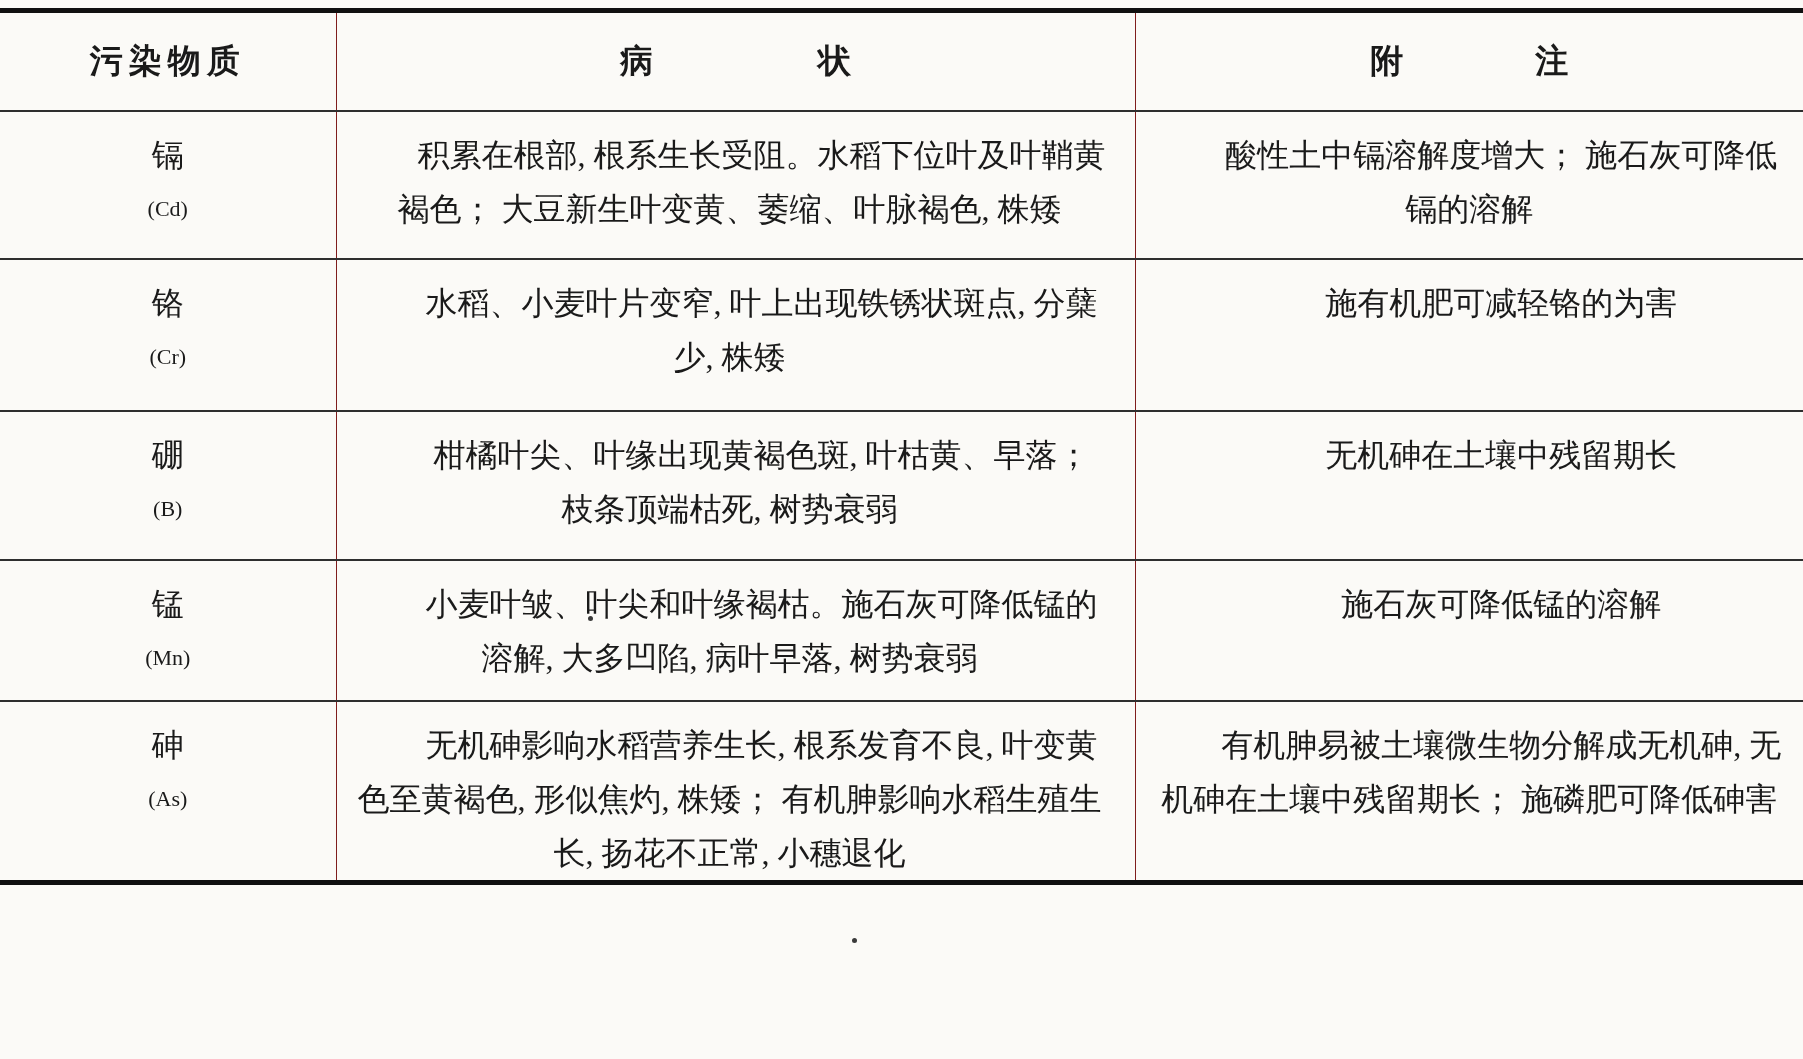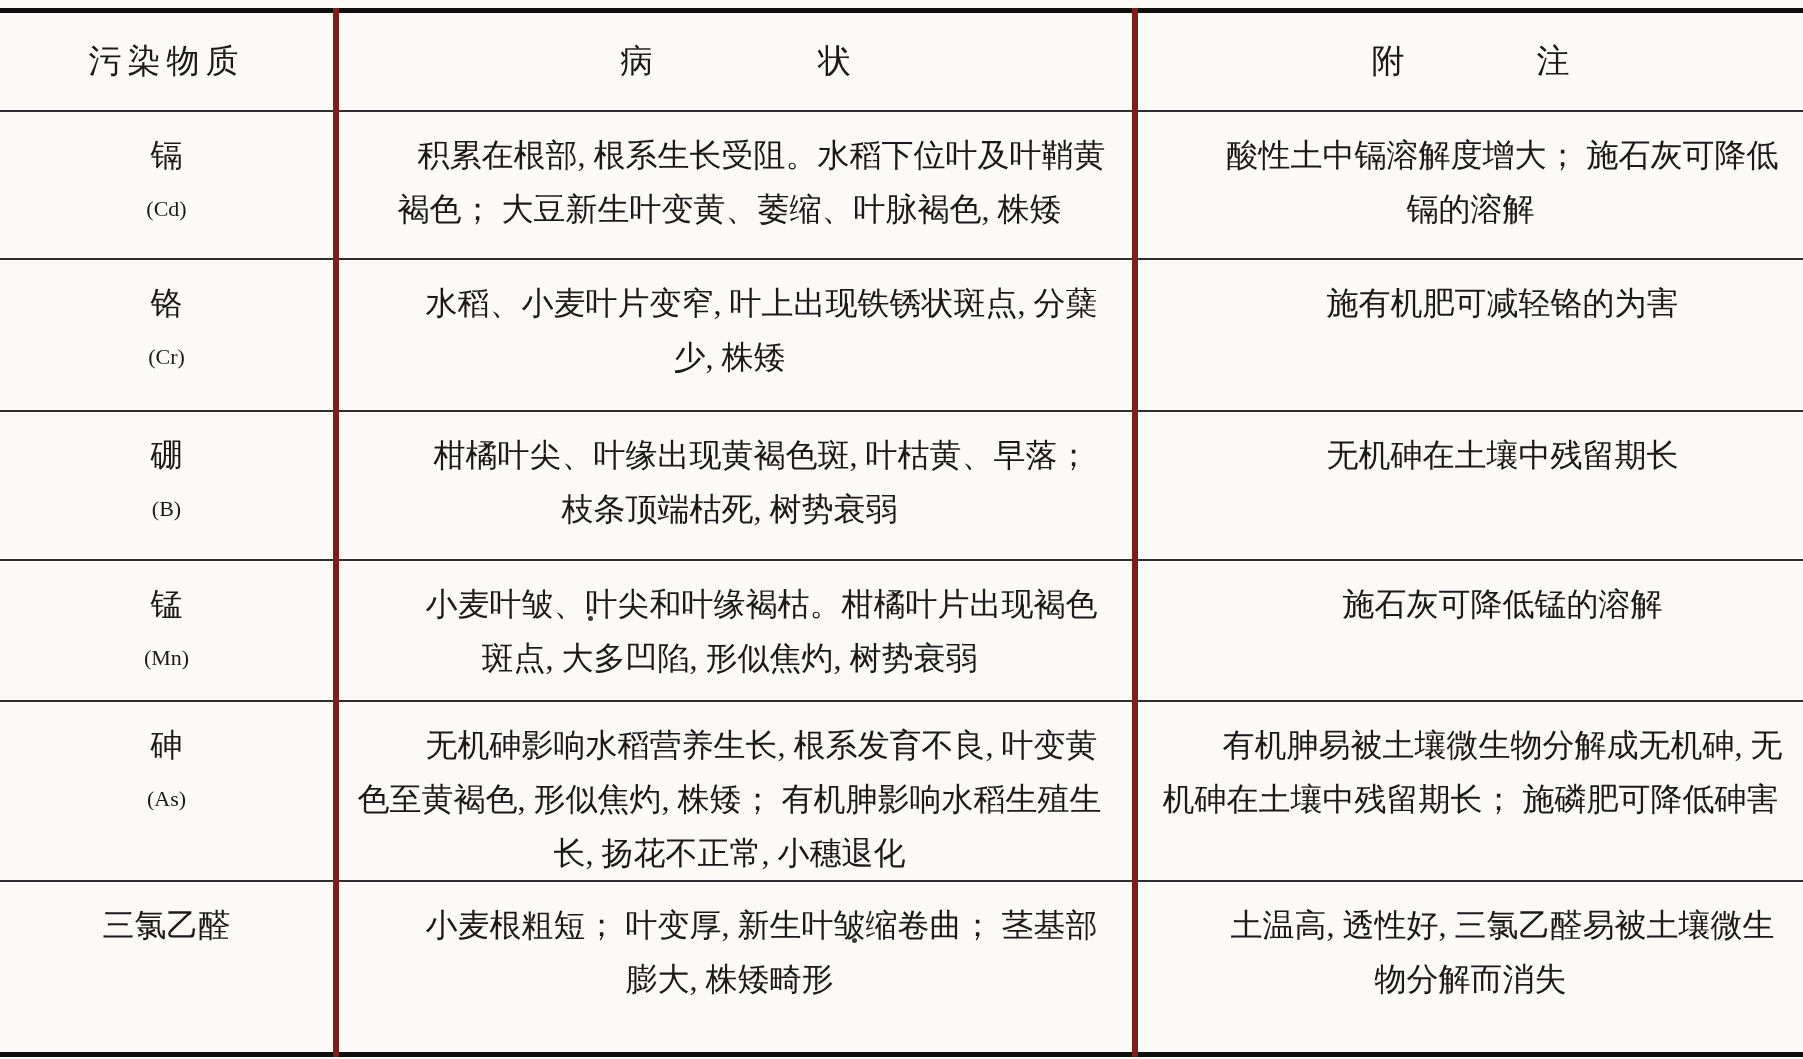--- a/index.html
+++ b/index.html
@@ -24,26 +24,26 @@
   }
   col.c1{width:336px;}
   col.c2{width:799px;}
   col.c3{width:668px;}
   th,td{
     border-bottom:2px solid #2e2e2e;
     vertical-align:top;
     overflow:hidden;
   }
   tr.last-row th, tr.last-row td{border-bottom:none;}
-  .sep{border-left:6px solid #7f1d1d;}
+  .sep{border-left:1px solid #7f1d1d;}
   .header-row th{
     height:95px;
     vertical-align:middle;
     text-align:center;
-    font-weight:normal;
+    font-weight:bold;
     font-size:33px;
     white-space:pre;
   }
   .hdr-pollutant{letter-spacing:6px;}
   .cell-pollutant{
     text-align:center;
     font-size:32px;
     line-height:54px;
     padding-top:16px;
   }
@@ -111,36 +111,28 @@
           <div class="p-symbol">(B)</div>
         </td>
         <td class="cell-text sep">柑橘叶尖、叶缘出现黄褐色斑, 叶枯黄、早落； 枝条顶端枯死, 树势衰弱</td>
         <td class="cell-text cell-notes sep">无机砷在土壤中残留期长</td>
       </tr>
       <tr class="r4">
         <td class="cell-pollutant">
           <div class="p-name">锰</div>
           <div class="p-symbol">(Mn)</div>
         </td>
-        <td class="cell-text sep">小麦叶皱、叶尖和叶缘褐枯。柑橘叶片出现褐色斑点, 大多凹陷, 形似焦灼, 树势衰弱</td>
+        <td class="cell-text sep">小麦叶皱、叶尖和叶缘褐枯。施石灰可降低锰的溶解, 大多凹陷, 病叶早落, 树势衰弱</td>
         <td class="cell-text cell-notes sep">施石灰可降低锰的溶解</td>
       </tr>
       <tr class="r5">
         <td class="cell-pollutant">
           <div class="p-name">砷</div>
           <div class="p-symbol">(As)</div>
         </td>
         <td class="cell-text sep">无机砷影响水稻营养生长, 根系发育不良, 叶变黄色至黄褐色, 形似焦灼, 株矮； 有机胂影响水稻生殖生长, 扬花不正常, 小穗退化</td>
         <td class="cell-text cell-notes sep">有机胂易被土壤微生物分解成无机砷, 无机砷在土壤中残留期长； 施磷肥可降低砷害</td>
       </tr>
-      <tr class="r6 last-row">
-        <td class="cell-pollutant">
-          <div class="p-name">三氯乙醛</div>
-          <div class="p-symbol"></div>
-        </td>
-        <td class="cell-text sep">小麦根粗短； 叶变厚, 新生叶皱缩卷曲； 茎基部膨大, 株矮畸形</td>
-        <td class="cell-text cell-notes sep">土温高, 透性好, 三氯乙醛易被土壤微生物分解而消失</td>
-      </tr>
     </tbody>
   </table>
   <span class="speck s1"></span>
   <span class="speck s2"></span>
 </div>
 
 </body></html>

